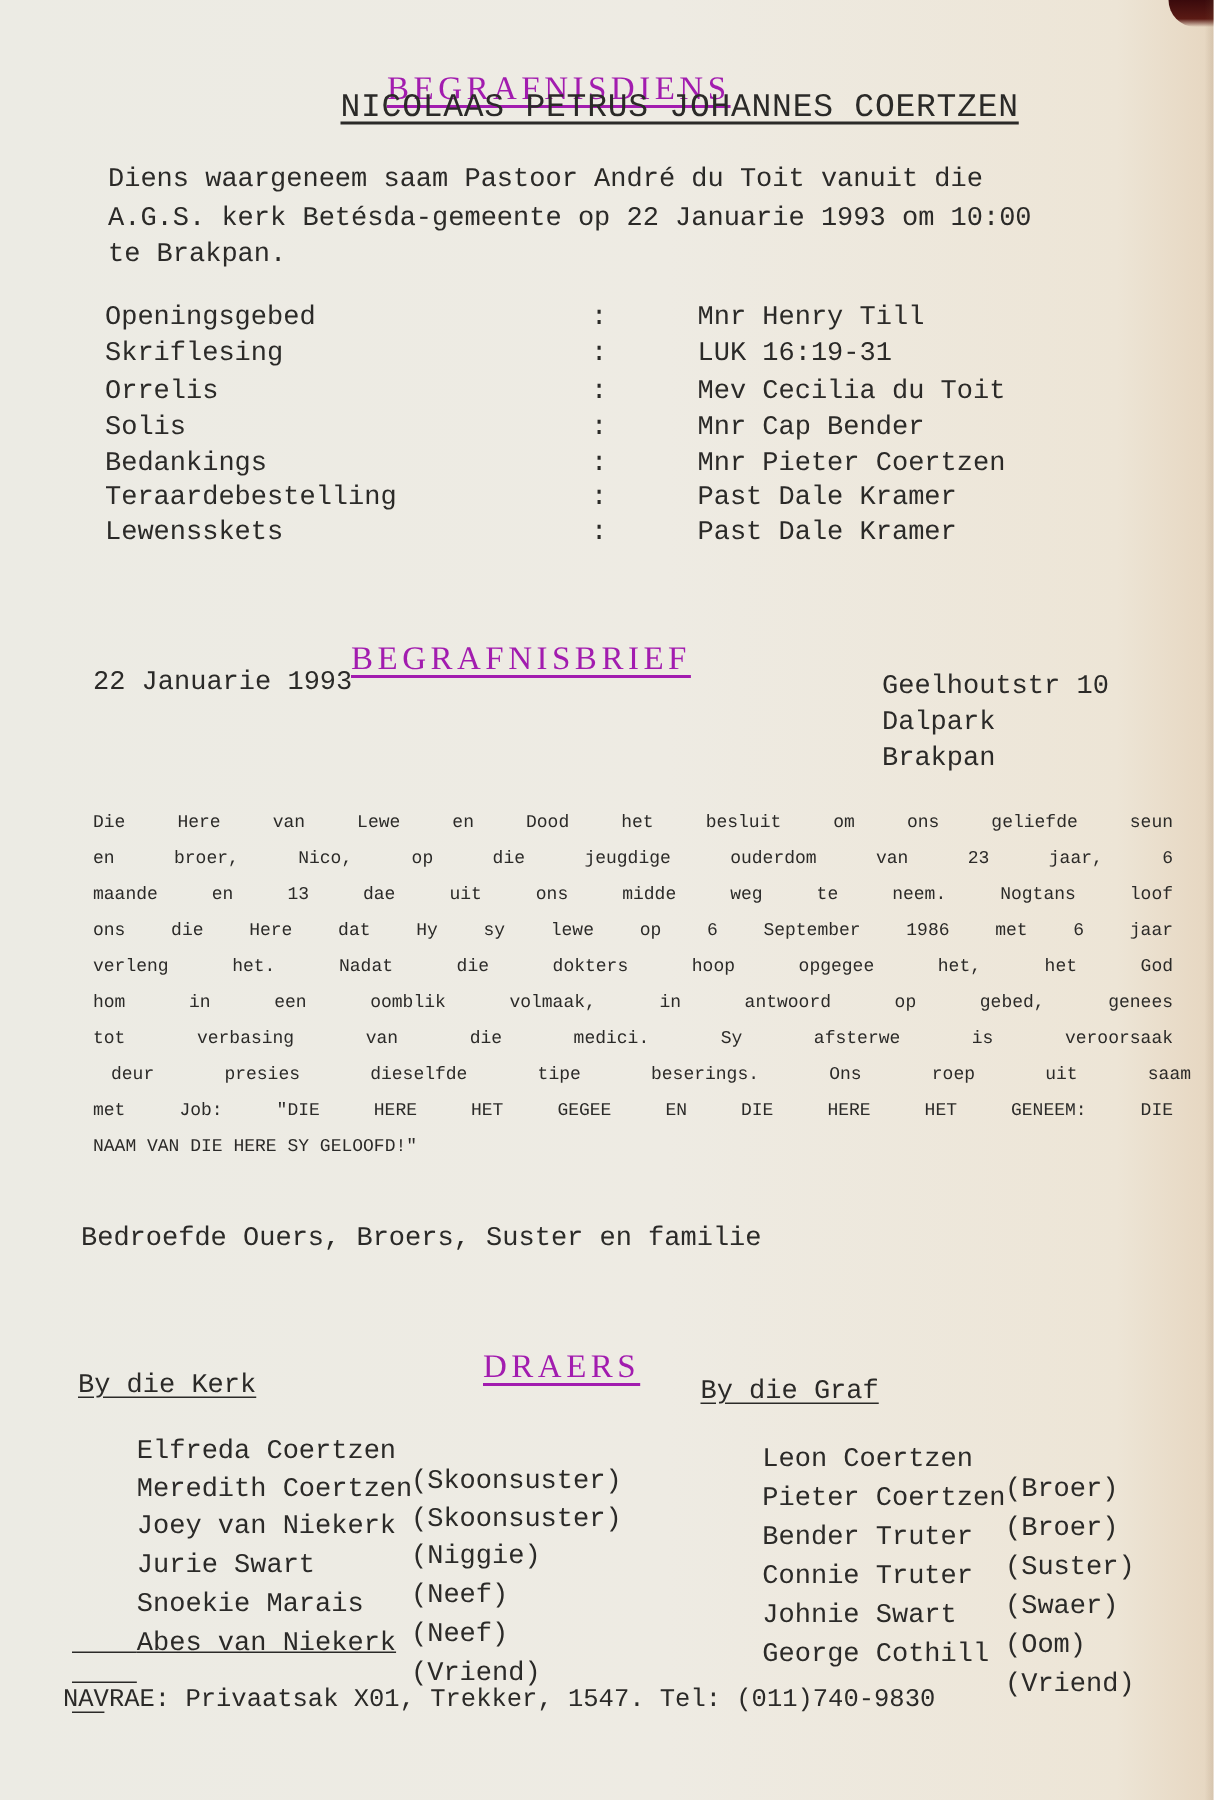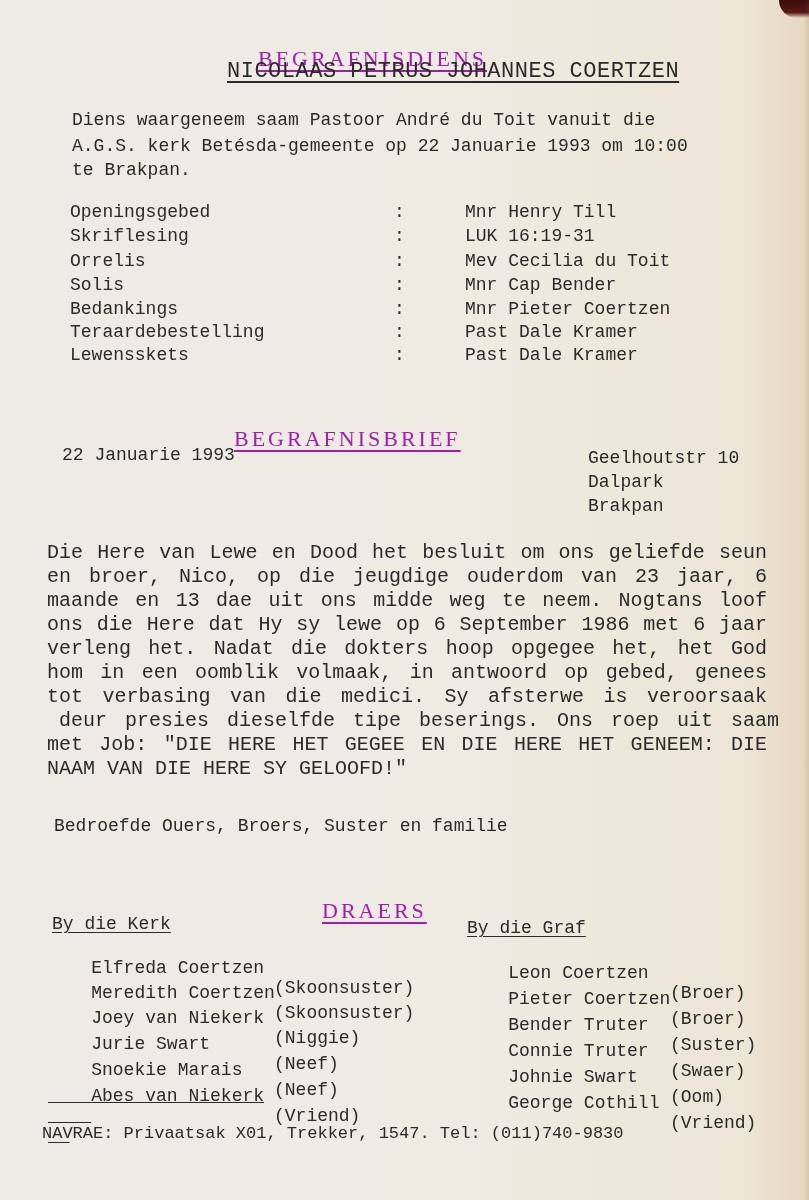--- a/index.html
+++ b/index.html
@@ -27,21 +27,21 @@
     .subheading {
       font-size: 22px; text-decoration: underline; text-underline-offset: 4px;
       letter-spacing: 0.5px;
     }
     .txt { font-size: 18px; line-height: 24px; }
     .intro { font-size: 18px; line-height: 24px; }
     .row { position: absolute; left: 70px; font-size: 18px; height: 24px; width: 650px; text-decoration: underline; }
     .row .lbl { position: absolute; left: 0; }
     .row .colon { position: absolute; left: 324px; }
     .row .val { position: absolute; left: 395px; text-align: center; }
-    .letter-line { position: absolute; left: 47px; width: 720px; font-size: 20px; text-align: justify; text-align-last: justify; white-space: normal; }
+    .letter-line { position: absolute; left: 62px; width: 720px; font-size: 12px; text-align: justify; text-align-last: justify; white-space: normal; }
     .letter-last { text-align-last: left; }
     .carrier { position: absolute; font-size: 18px; height: 25px; white-space: pre; }
     .carrier .rel { position: absolute; }
     .col-head { font-size: 18px; text-decoration: underline; text-underline-offset: 3px; }
     .footer { font-size: 17px; }
   </style>
 </head>
 <body>
 
 <div class="page-corner"></div>

